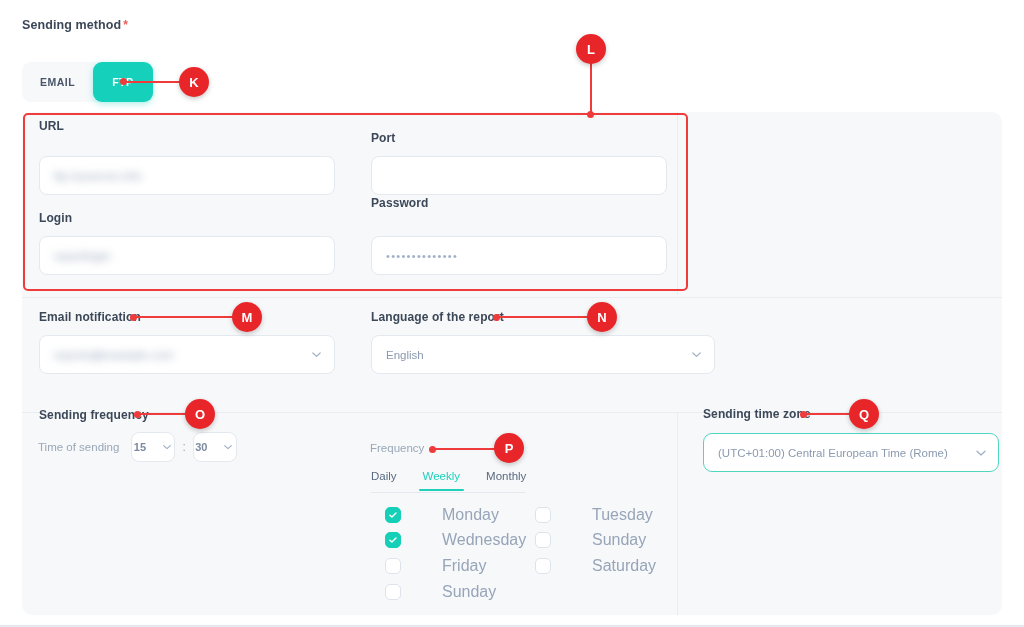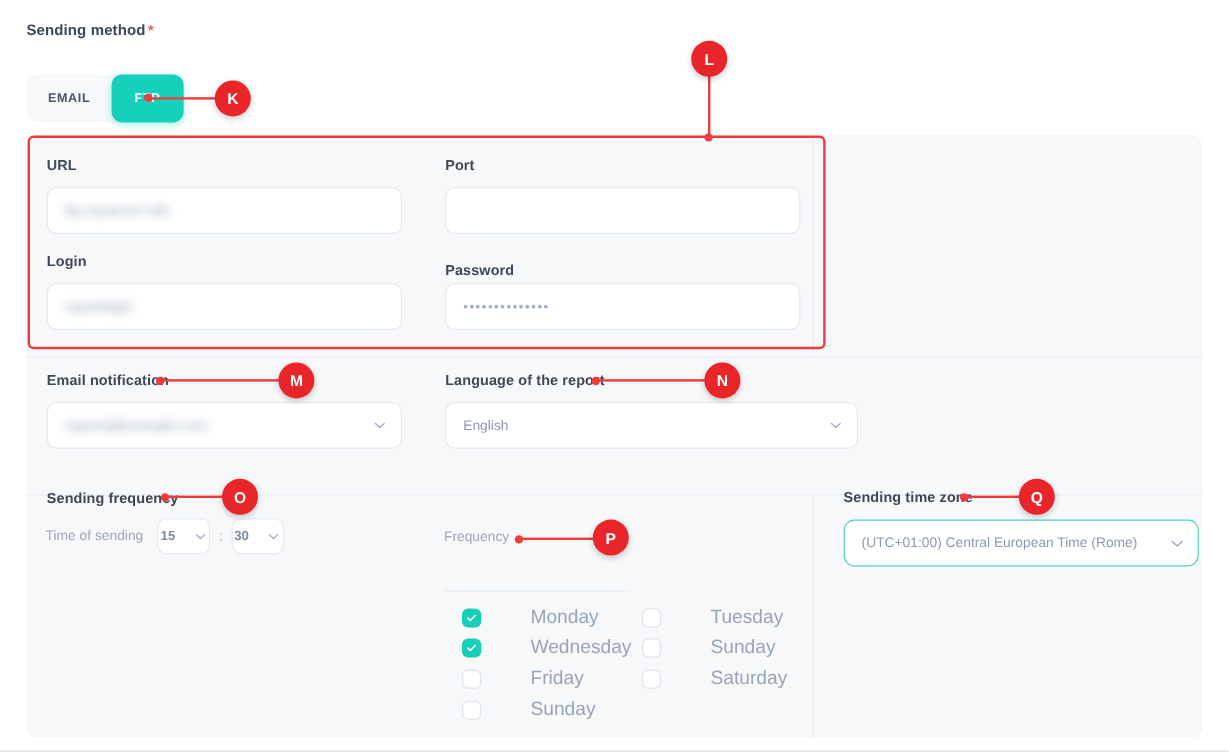--- a/index.html
+++ b/index.html
@@ -383,36 +383,36 @@
     <div class="toggle-opt active">FTP</div>
   </div>
 
   <div class="card">
     <div class="vdivider"></div>
     <div class="hdivider"></div>
     <div class="hdivider2"></div>
     <div class="vdivider2"></div>
   </div>
 
-  <div class="field-label" style="left:39px; top:131px;">URL</div>
+  <div class="field-label" style="left:39px; top:119px;">URL</div>
   <div class="text-input" style="left:39px; top:156px; width:296px;">
     <span class="blurred">ftp.myserver.info</span>
   </div>
 
   <div class="field-label" style="left:371px; top:131px;">Port</div>
   <div class="text-input" style="left:371px; top:156px; width:296px;">
     <span></span>
   </div>
 
   <div class="field-label" style="left:39px; top:211px;">Login</div>
   <div class="text-input" style="left:39px; top:236px; width:296px;">
     <span class="blurred">reportlogin</span>
   </div>
 
-  <div class="field-label" style="left:371px; top:218px;">Password</div>
+  <div class="field-label" style="left:371px; top:196px;">Password</div>
   <div class="text-input" style="left:371px; top:236px; width:296px;">
     <span class="pw-dots">••••••••••••••</span>
   </div>
 
 
   <div class="field-label" style="left:39px; top:310px;">Email notification</div>
   <div class="select-input" style="left:39px; top:335px; width:296px;">
     <span class="val blurred">reports@example.com</span>
     <span class="caret">
       <svg viewBox="0 0 12 12" width="11" height="11">
@@ -448,20 +448,25 @@
       <span class="caret">
         <svg viewBox="0 0 12 12" width="10" height="10">
             <path d="M2 4.3 L6 8 L10 4.3" fill="none" stroke="currentColor" stroke-width="1.4" stroke-linecap="round" stroke-linejoin="round"></path>
           </svg>
       </span>
     </div>
   </div>
 
   <div class="freq-label">Frequency</div>
   <div class="tabs-underline"></div>
+  <div class="tabs">
+    <div class="tab">Daily</div>
+    <div class="tab active">Weekly</div>
+    <div class="tab">Monthly</div>
+  </div>
 
   <div class="days">
     <div class="day-item" style="left:0px; top:2px;">
       <span class="cb checked">
           <svg viewBox="0 0 12 12" width="10" height="10">
             <path d="M2.3 6.2 L4.7 8.5 L9.6 3.5" fill="none" stroke="#ffffff" stroke-width="1.7" stroke-linecap="round" stroke-linejoin="round"></path>
           </svg>
         </span>
       <span class="day-name">Monday</span>
     </div>

